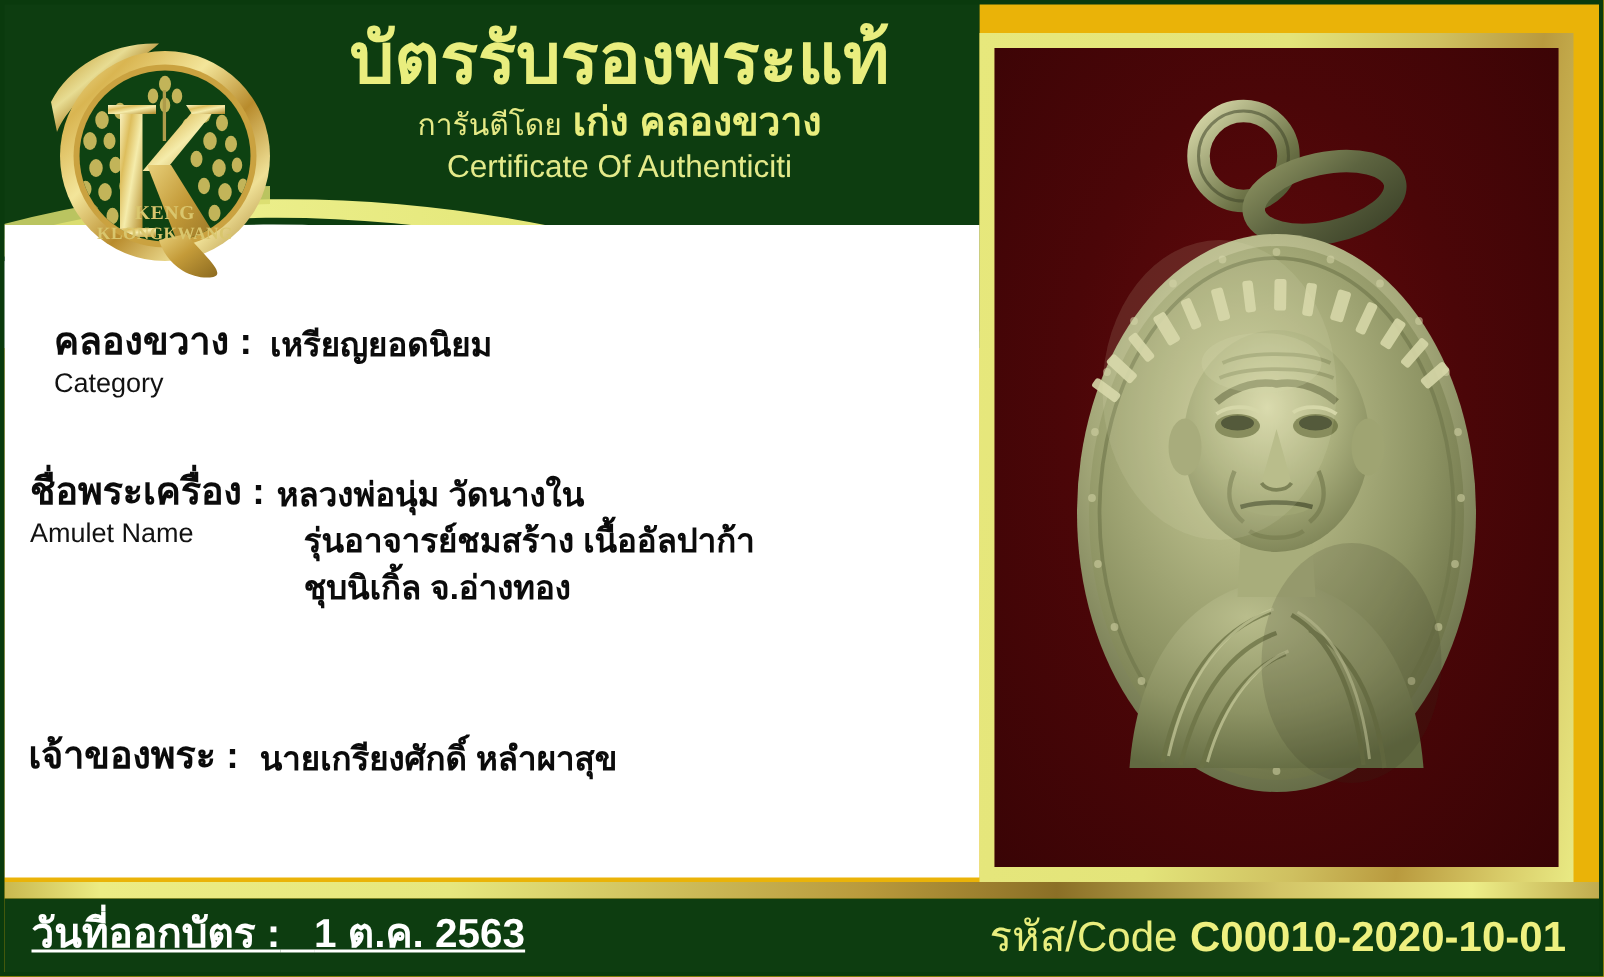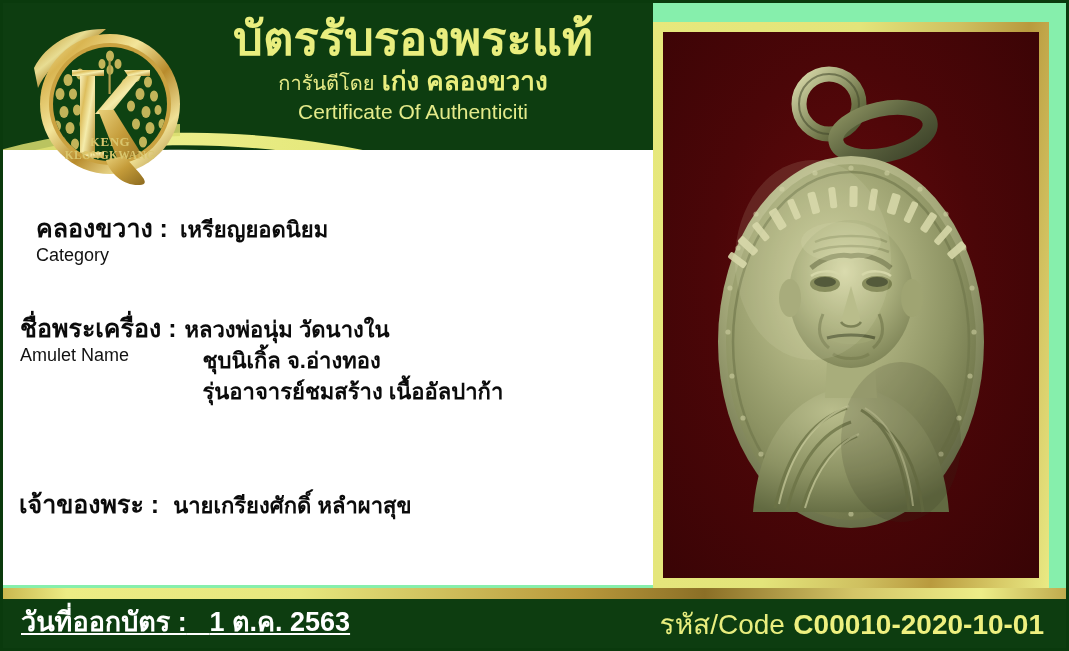--- a/index.html
+++ b/index.html
@@ -9,21 +9,21 @@
     height: 651px;
     overflow: hidden;
     background: #0d3d10;
     font-family: "Liberation Sans", "DejaVu Sans", sans-serif;
   }
 
   .card {
     position: relative;
     width: 1069px;
     height: 651px;
-    background: #86efac;
+    background: #eab308;
     overflow: hidden;
   }
 
   
   .card-edge {
     position: absolute;
     left: 0; top: 0; right: 0; bottom: 0;
     border: 3px solid #0a3a0d;
     pointer-events: none;
     z-index: 60;
@@ -386,22 +386,22 @@
       </div>
     </div>
 
     <div class="field-row" id="row-name">
       <div class="field-label-wrap">
         <div class="lbl-th">ชื่อพระเครื่อง :</div>
         <div class="lbl-en">Amulet Name</div>
       </div>
       <div class="field-value">
         <span class="vline">หลวงพ่อนุ่ม วัดนางใน</span>
+        <span class="vline">รุ่นอาจารย์ชมสร้าง เนื้ออัลปาก้า</span>
         <span class="vline">ชุบนิเกิ้ล จ.อ่างทอง</span>
-        <span class="vline">รุ่นอาจารย์ชมสร้าง เนื้ออัลปาก้า</span>
       </div>
     </div>
 
     <div class="field-row" id="row-owner">
       <div class="field-label-wrap">
         <div class="lbl-th">เจ้าของพระ :</div>
       </div>
       <div class="field-value">
         <span class="vline">นายเกรียงศักดิ์ หลำผาสุข</span>
       </div>

